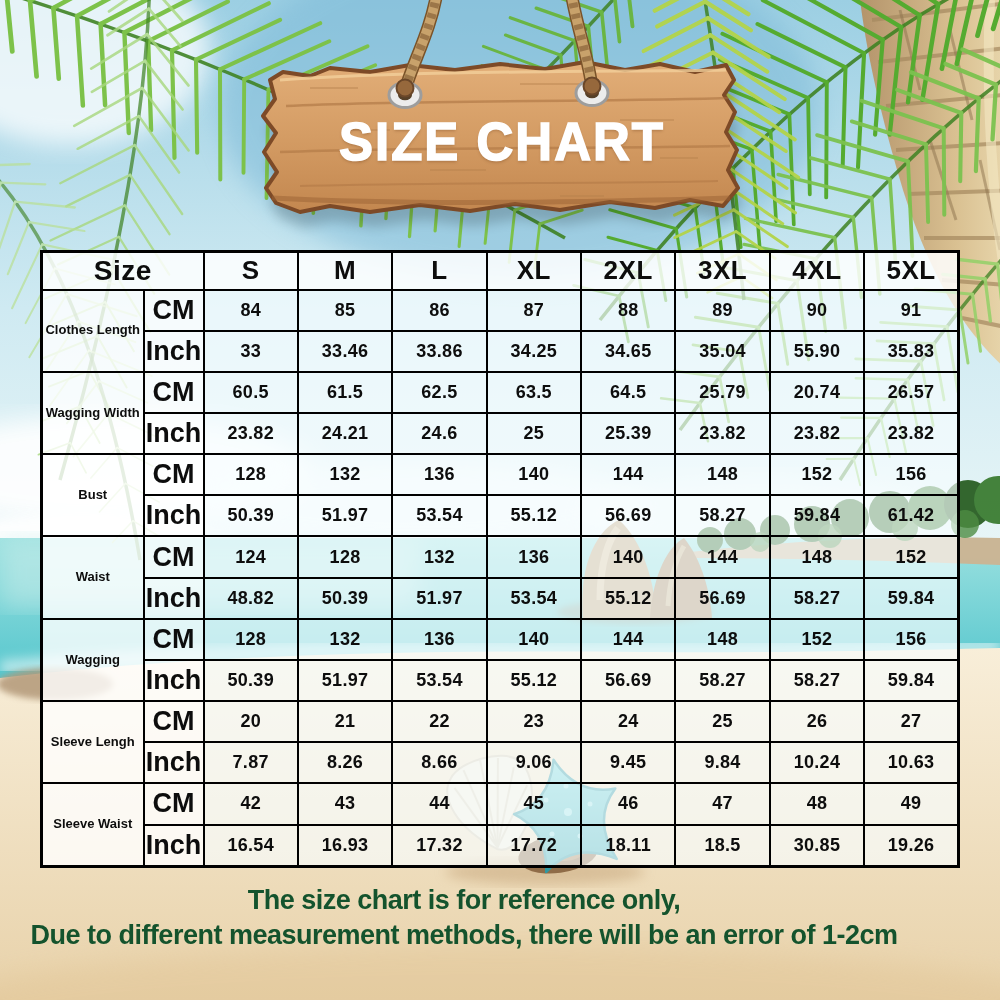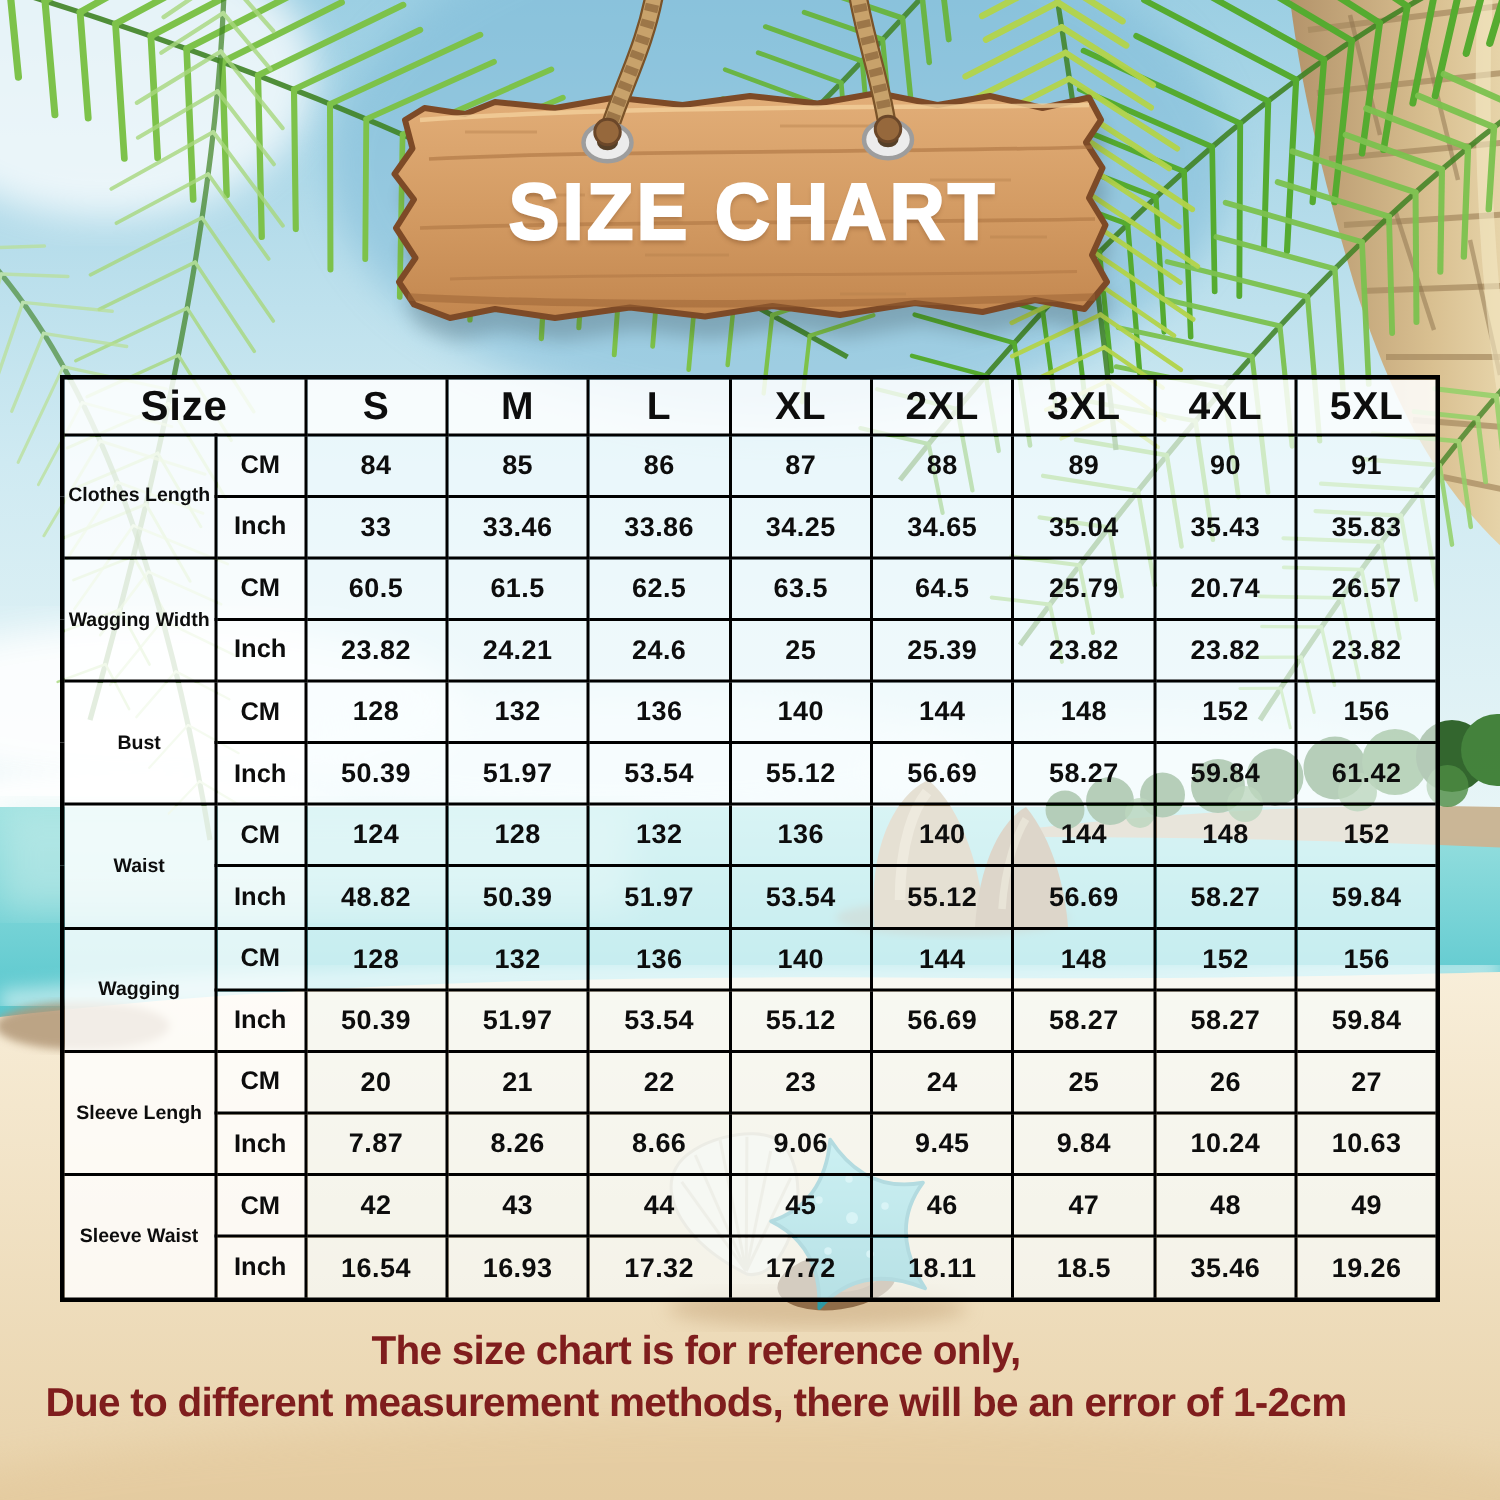--- a/index.html
+++ b/index.html
@@ -20,25 +20,25 @@
     border-collapse:collapse;table-layout:fixed;border:3px solid #000;
   }
   #sizeTable th,#sizeTable td{
     border:2px solid #000;text-align:center;vertical-align:middle;
     font-weight:bold;color:#0d0d0d;padding:0;overflow:hidden;
   }
   #sizeTable thead tr{height:38px;}
   #sizeTable thead th{font-size:26px;background:rgba(255,255,255,.85);letter-spacing:.5px;margin-top:28px;}
   #sizeTable th.corner{font-size:28px;}
   #sizeTable th.rowname{font-size:13px;line-height:1.12;background:rgba(255,255,255,.8);}
-  #sizeTable th.unit{font-size:17px;background:rgba(255,255,255,.8);}
+  #sizeTable th.unit{font-size:27px;background:rgba(255,255,255,.8);}
   #sizeTable td{font-size:18px;background:rgba(247,253,255,.66);letter-spacing:.3px;}
   .footer{
     position:absolute;left:0;top:883px;width:928px;text-align:center;
-    font-weight:bold;color:#7f1d1d;font-size:27px;line-height:35px;letter-spacing:-0.5px;
+    font-weight:bold;color:#14532d;font-size:27px;line-height:35px;letter-spacing:-0.5px;
   }
 </style>
 </head>
 <body>
 
 <div class="stage">
 
   <svg class="scene" viewBox="0 0 1000 1000" aria-hidden="true">
     <defs>
       <linearGradient id="skyG" x1="0" y1="0" x2="0" y2="1">
@@ -553,21 +553,21 @@
           <td>91</td>
         </tr>
         <tr>
           <th class="unit">Inch</th>
           <td>33</td>
           <td>33.46</td>
           <td>33.86</td>
           <td>34.25</td>
           <td>34.65</td>
           <td>35.04</td>
-          <td>35.43</td>
+          <td>55.90</td>
           <td>35.83</td>
         </tr>
         <tr>
           <th class="rowname" rowspan="2">Wagging Width</th>
           <th class="unit">CM</th>
           <td>60.5</td>
           <td>61.5</td>
           <td>62.5</td>
           <td>63.5</td>
           <td>64.5</td>
@@ -691,21 +691,21 @@
           <td>49</td>
         </tr>
         <tr>
           <th class="unit">Inch</th>
           <td>16.54</td>
           <td>16.93</td>
           <td>17.32</td>
           <td>17.72</td>
           <td>18.11</td>
           <td>18.5</td>
-          <td>35.46</td>
+          <td>30.85</td>
           <td>19.26</td>
         </tr>
       </tbody>
     </table>
 
   <div class="footer">
     <div>The size chart is for reference only,</div>
     <div>Due to different measurement methods, there will be an error of 1-2cm</div>
   </div>
 </div>

